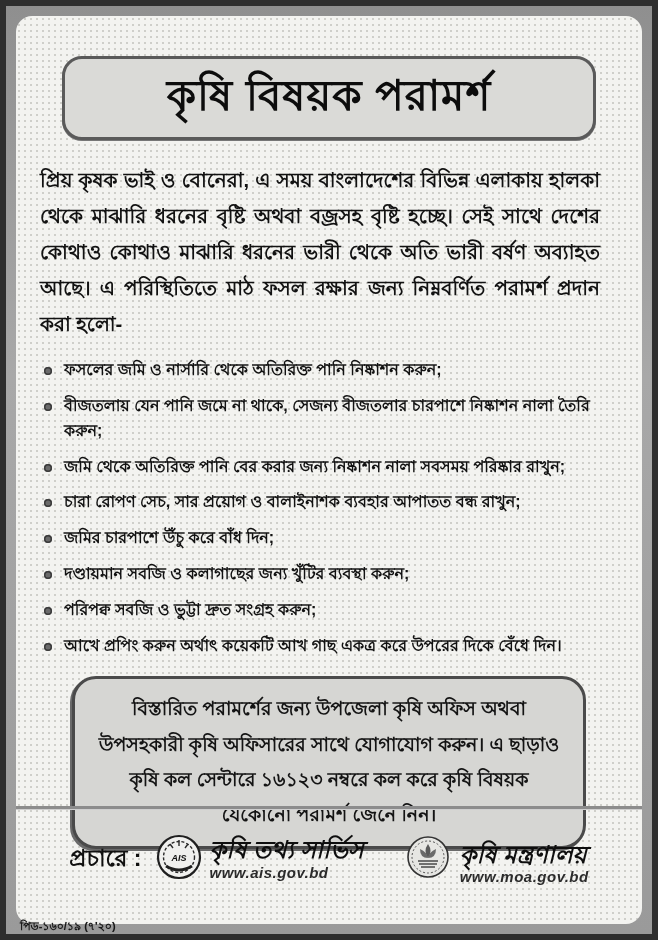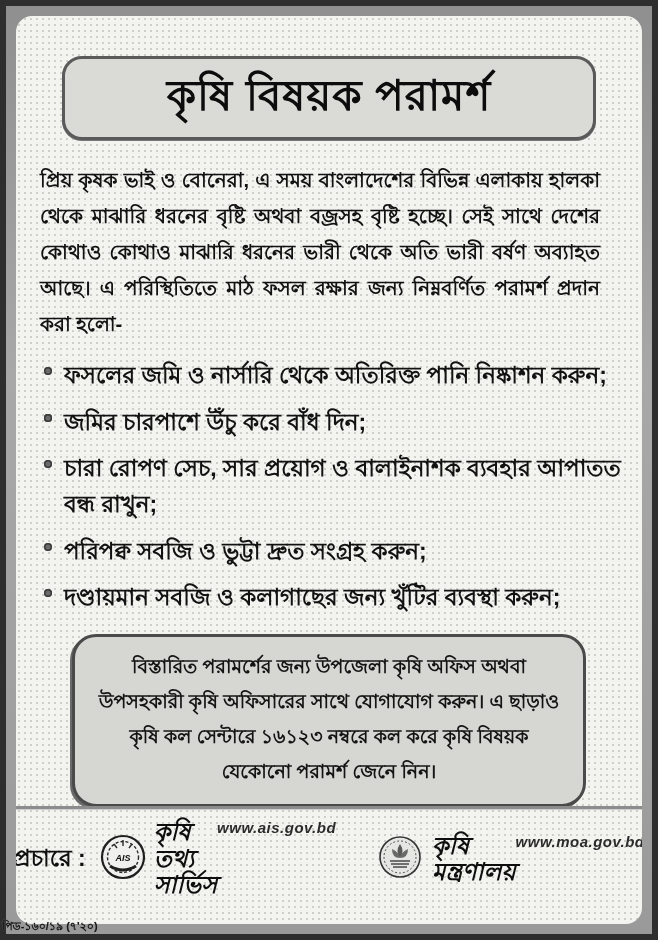--- a/index.html
+++ b/index.html
@@ -39,21 +39,21 @@
     margin:22px 22px 0 4px;
     font-size:20px;line-height:1.8;font-weight:bold;color:#121212;
     text-align:justify;
   }
   ul.advice{
     list-style:none;margin:16px 0 0 0;padding:0 0 0 6px;
   }
   ul.advice li{
     position:relative;
     padding-left:22px;
-    font-size:23px;line-height:1.55;font-weight:bold;color:#121212;
+    font-size:16px;line-height:1.55;font-weight:bold;color:#121212;
     margin-bottom:11px;
   }
   .bullet{
     position:absolute;left:2px;top:9px;
     width:8px;height:8px;border-radius:50%;
     background:#6a6a6a;
     box-shadow:inset 0 0 0 1.5px #3a3a3a;
   }
   .contact-box{
     margin:18px 36px 0 36px;
@@ -73,51 +73,53 @@
   .divider{
     height:3px;background:#8c8c8c;border:none;margin:0 0 0 0;
     box-shadow:0 1px 0 #cfcfcf;
   }
   .footer{
     display:flex;align-items:center;justify-content:center;
     gap:14px;height:100px;padding:0 10px;
   }
   .promo-label{font-size:23px;font-weight:bold;color:#101010;white-space:nowrap;}
   .org{display:flex;align-items:center;gap:8px;font-style:italic;}
-  .org + .org{margin-left:26px;}
-  .org-text{display:flex;flex-direction:row;align-items:flex-start;}
+  .org + .org{margin-left:26px;align-items:flex-end;}
+  .org-text{display:flex;flex-direction:column;align-items:flex-start;}
   .org-name{font-size:24px;font-weight:bold;color:#0e0e0e;line-height:1.1;}
   .org-url{font-size:15px;font-weight:bold;color:#2b2b2b;letter-spacing:0.5px;}
   .logo{flex:0 0 auto;}
   .print-code{
-    position:absolute;left:2px;bottom:3px;
+    position:absolute;left:20px;bottom:3px;
     font-size:11px;font-weight:bold;color:#161616;
     text-shadow:0 0 1px #888;
   }
 </style>
 </head>
 <body>
 
 <div class="page">
   <div class="frame">
     <div class="sheet">
 
       <div class="title-box">
         <h1>কৃষি বিষয়ক পরামর্শ</h1>
       </div>
 
       <p class="intro">প্রিয় কৃষক ভাই ও বোনেরা, এ সময় বাংলাদেশের বিভিন্ন এলাকায় হালকা থেকে মাঝারি ধরনের বৃষ্টি অথবা বজ্রসহ বৃষ্টি হচ্ছে। সেই সাথে দেশের কোথাও কোথাও মাঝারি ধরনের ভারী থেকে অতি ভারী বর্ষণ অব্যাহত আছে। এ পরিস্থিতিতে মাঠ ফসল রক্ষার জন্য নিম্নবর্ণিত পরামর্শ প্রদান করা হলো-</p>
 
       <ul class="advice">
         <li><span class="bullet"></span><span>ফসলের জমি ও নার্সারি থেকে অতিরিক্ত পানি নিষ্কাশন করুন;</span></li>
-        <li><span class="bullet"></span></li>
+        <li><span class="bullet"></span><span>বীজতলায় যেন পানি জমে না থাকে, সেজন্য বীজতলার চারপাশে নিষ্কাশন নালা তৈরি করুন;</span></li>
+        <li><span class="bullet"></span><span>জমি থেকে অতিরিক্ত পানি বের করার জন্য নিষ্কাশন নালা সবসময় পরিষ্কার রাখুন;</span></li>
+        <li><span class="bullet"></span><span>চারা রোপণ সেচ, সার প্রয়োগ ও বালাইনাশক ব্যবহার আপাতত বন্ধ রাখুন;</span></li>
         <li><span class="bullet"></span><span>জমির চারপাশে উঁচু করে বাঁধ দিন;</span></li>
-        <li><span class="bullet"></span><span>চারা রোপণ সেচ, সার প্রয়োগ ও বালাইনাশক ব্যবহার আপাতত বন্ধ রাখুন;</span></li>
+        <li><span class="bullet"></span><span>দণ্ডায়মান সবজি ও কলাগাছের জন্য খুঁটির ব্যবস্থা করুন;</span></li>
         <li><span class="bullet"></span><span>পরিপক্ব সবজি ও ভুট্টা দ্রুত সংগ্রহ করুন;</span></li>
-        <li><span class="bullet"></span><span>দণ্ডায়মান সবজি ও কলাগাছের জন্য খুঁটির ব্যবস্থা করুন;</span></li>
+        <li><span class="bullet"></span><span>আখে প্রপিং করুন অর্থাৎ কয়েকটি আখ গাছ একত্র করে উপরের দিকে বেঁধে দিন।</span></li>
       </ul>
 
       <div class="contact-box">
         <p>বিস্তারিত পরামর্শের জন্য উপজেলা কৃষি অফিস অথবা উপসহকারী কৃষি অফিসারের সাথে যোগাযোগ করুন। এ ছাড়াও কৃষি কল সেন্টারে ১৬১২৩ নম্বরে কল করে কৃষি বিষয়ক যেকোনো পরামর্শ জেনে নিন।</p>
       </div>
 
       <div class="footer-area">
         <hr class="divider">
         <div class="footer">
           <span class="promo-label">প্রচারে :</span>

